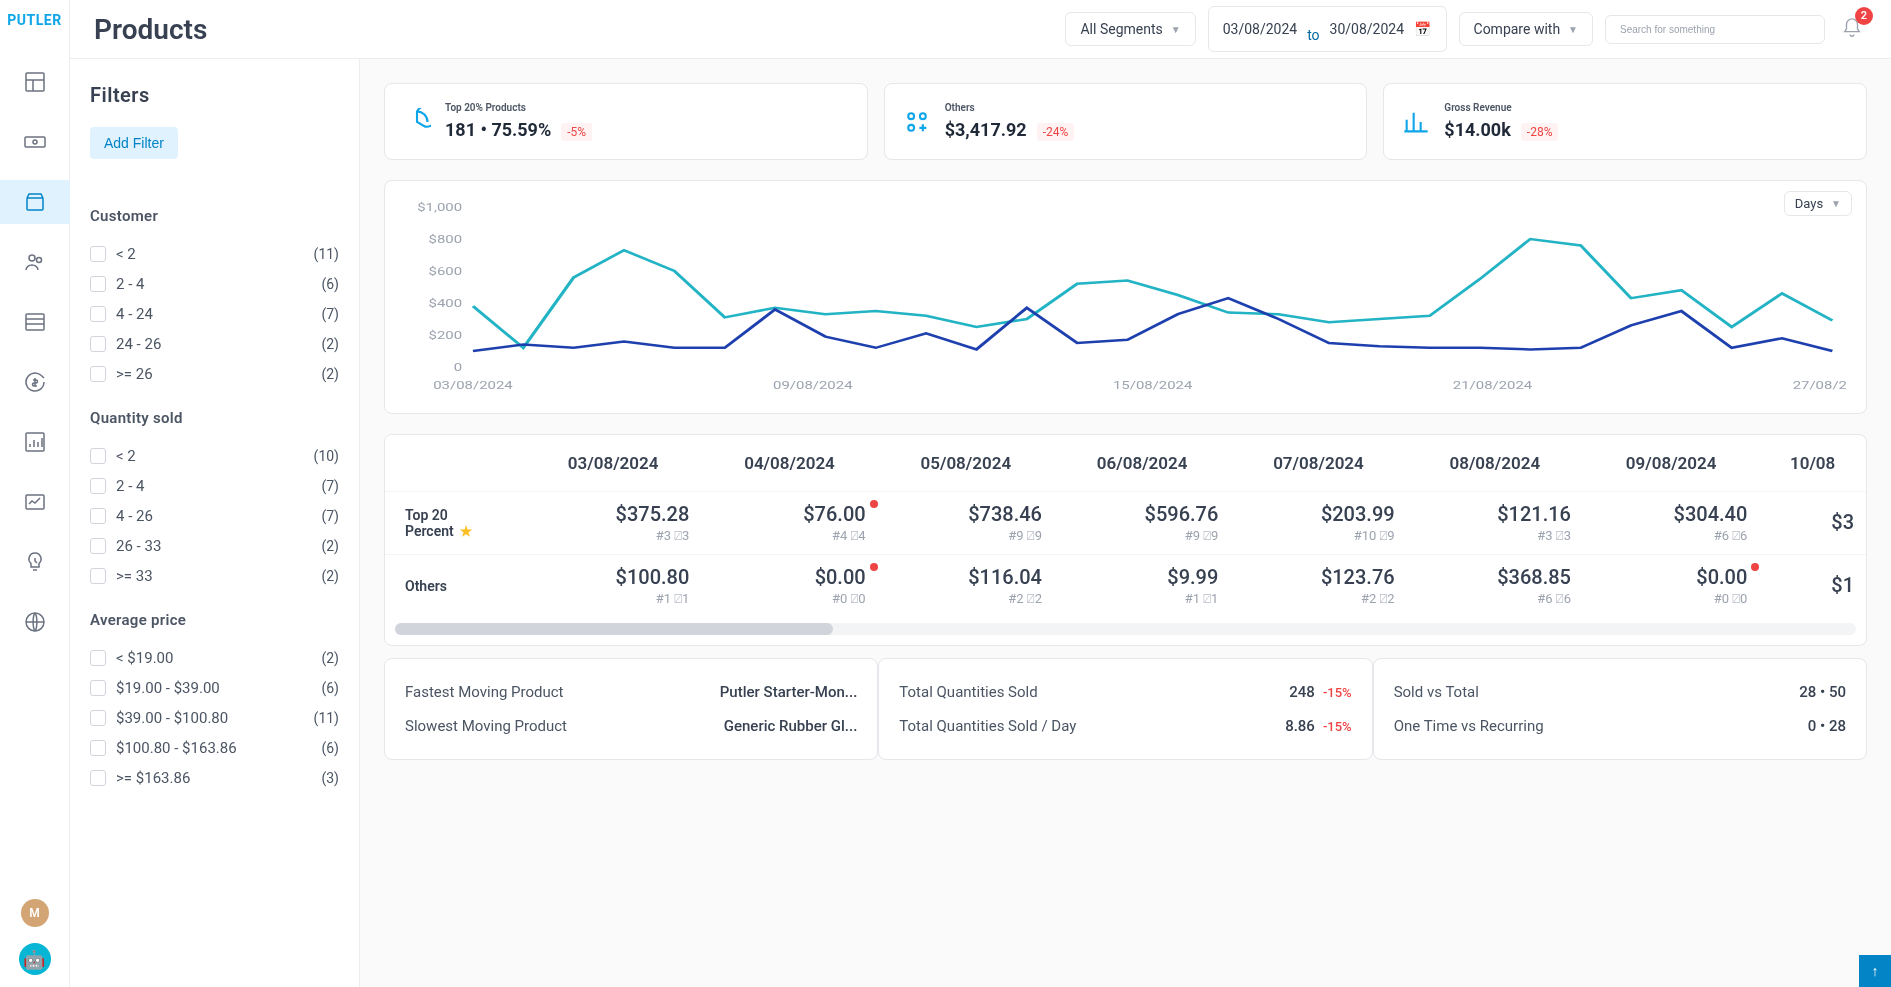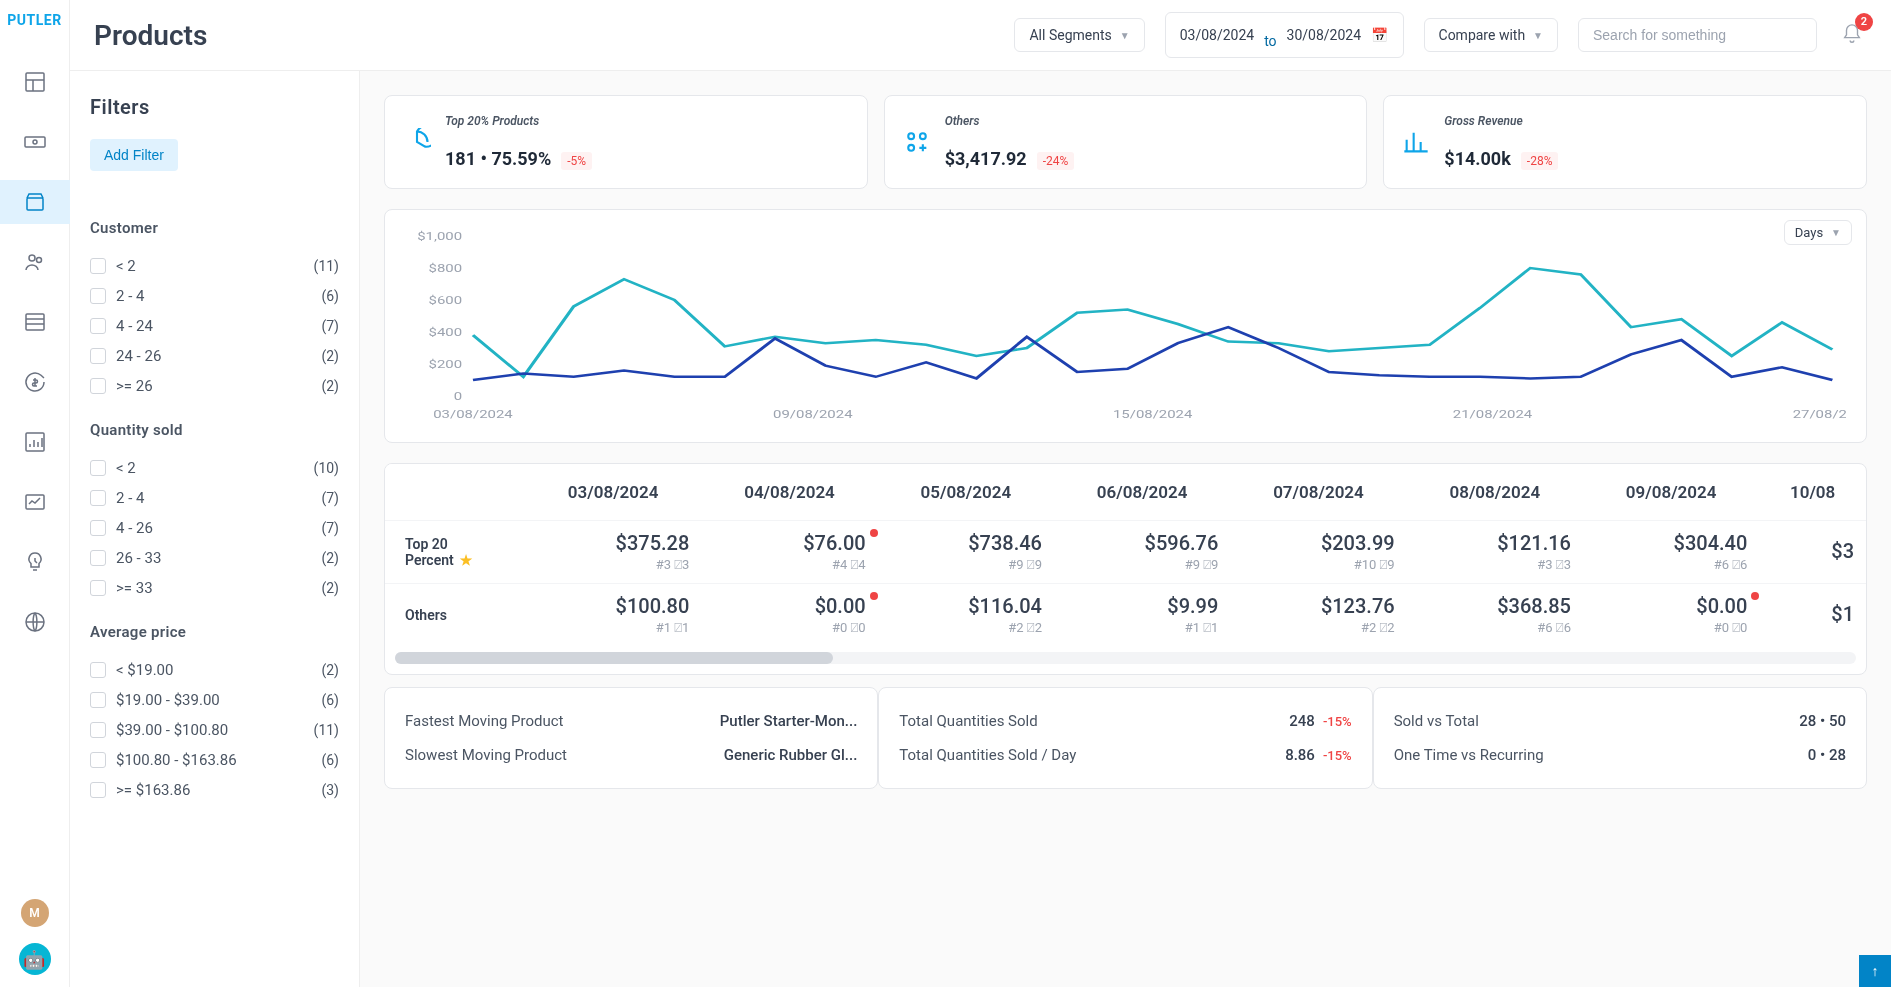--- a/index.html
+++ b/index.html
@@ -7,44 +7,44 @@
 .app { display: flex; height: 100vh; }
 .sidebar { width: 70px; background: #fff; border-right: 1px solid #eee; display: flex; flex-direction: column; align-items: center; padding-top: 12px; }
 .logo { color: #0ea5e9; font-weight: 700; font-size: 14px; letter-spacing: 0.5px; margin-bottom: 24px; }
 .nav-icon { width: 44px; height: 44px; display: flex; align-items: center; justify-content: center; margin: 8px 0; cursor: pointer; color: #6b7280; border-radius: 6px; }
 .nav-icon.active { background: #e0f2fe; color: #0284c7; width: 70px; border-radius: 0;}
 .nav-icon svg { width: 24px; height: 24px; }
 .sidebar-spacer { flex: 1; }
 .avatar { width: 28px; height: 28px; border-radius: 50%; background: #d4a574; color: #fff; display: flex; align-items: center; justify-content: center; font-size: 12px; font-weight: 600; margin-bottom: 16px; }
 .bot-avatar { width: 32px; height: 32px; border-radius: 50%; background: #06b6d4; display:flex;align-items:center;justify-content:center;margin-bottom:12px;font-size:18px;}
 .main { flex: 1; display: flex; flex-direction: column; overflow: hidden; }
-.topbar { display: flex; align-items: center; padding: 12px 24px; border-bottom: 1px solid #eee; gap: 20px; }
+.topbar { display: flex; align-items: center; padding: 6px 24px; border-bottom: 1px solid #eee; gap: 12px; }
 .page-title { font-size: 28px; font-weight: 600; color: #374151; flex: 1; }
 .select-pill { border: 1px solid #e5e7eb; border-radius: 6px; padding: 8px 14px; display: flex; align-items: center; gap: 8px; cursor: pointer; color: #374151; background:#fff;}
 .date-range { border: 1px solid #e5e7eb; border-radius: 6px; padding: 8px 14px; display: flex; align-items: center; gap: 10px; color: #374151; }
 .date-range .to { color: #0369a1; margin-top: 12px; }
-.search-input { border: 1px solid #e5e7eb; border-radius: 6px; padding: 8px 14px; width: 239px; font-size: 14px; color:#374151;}
+.search-input { border: 1px solid #e5e7eb; border-radius: 6px; padding: 8px 14px; width: 220px; font-size: 10px; color:#374151;}
 .search-input::placeholder { color: #9ca3af; }
 .bell-wrap { position: relative; cursor: pointer; color: #9ca3af; padding: 4px;}
 .bell-badge { position: absolute; top: -6px; right: -6px; background: #ef4444; color: #fff; border-radius: 50%; width: 18px; height: 18px; font-size: 11px; display: flex; align-items: center; justify-content: center; font-weight:600;}
 .content { display: flex; flex: 1; overflow: hidden; }
 .filters-panel { width: 290px; border-right: 1px solid #eee; padding: 24px 20px; overflow-y: auto; }
 .filters-title { font-size: 20px; font-weight: 600; color: #374151; margin-bottom: 20px; letter-spacing: 0.5px;}
 .add-filter { background: #e0f2fe; color: #0284c7; border: none; padding: 8px 14px; border-radius: 4px; font-size: 14px; cursor: pointer; margin-bottom: 28px; }
 .filter-group-title { font-size: 15px; font-weight: 600; color: #4b5563; margin-bottom: 14px; margin-top: 20px; letter-spacing:0.3px;}
 .filter-row { display: flex; align-items: center; padding: 6px 0; cursor: pointer; }
 .filter-checkbox { width: 16px; height: 16px; border: 1.5px solid #d1d5db; border-radius: 3px; margin-right: 10px; flex-shrink:0;}
 .filter-label { flex: 1; color: #4b5563; font-size: 15px;}
 .filter-count { color: #4b5563; font-size: 14px; }
 .dashboard { flex: 1; padding: 24px; overflow-y: auto; background: #fafafa; }
 .kpi-row { display: flex; gap: 16px; margin-bottom: 20px; }
 .kpi-card { flex: 1; background: #fff; border: 1px solid #e5e7eb; border-radius: 8px; padding: 18px 18px; display: flex; align-items: center; gap: 14px; }
 .kpi-icon { width: 28px; height: 28px; color: #0ea5e9; flex-shrink:0;}
 .kpi-body { flex: 1; }
-.kpi-label { font-size: 12px; color: #4b5563; font-weight: 600; margin-bottom: 20px; font-style: italic;}
+.kpi-label { font-size: 10px; color: #4b5563; font-weight: 600; margin-bottom: 6px;}
 .kpi-value-row { display: flex; align-items: baseline; gap: 10px; }
 .kpi-value { font-size: 18px; font-weight: 700; color: #1f2937; }
 .kpi-delta { font-size: 12px; color: #ef4444; background: #fef2f2; padding: 2px 6px; border-radius: 3px; }
 .chart-card { background: #fff; border: 1px solid #e5e7eb; border-radius: 8px; padding: 16px 20px; margin-bottom: 20px; position:relative;}
 .chart-toolbar { position:absolute; top:10px; right:14px; }
 .chart-area { height: 200px; position: relative; }
 .chart-svg { width: 100%; height: 100%; }
 .table-card { background: #fff; border: 1px solid #e5e7eb; border-radius: 8px; margin-bottom: 12px; overflow-x: auto; }
 .data-table { width: 100%; border-collapse: collapse; min-width: 1100px;}
 .data-table th { padding: 18px 12px; font-size: 17px; font-weight: 600; color: #374151; text-align: center; }

